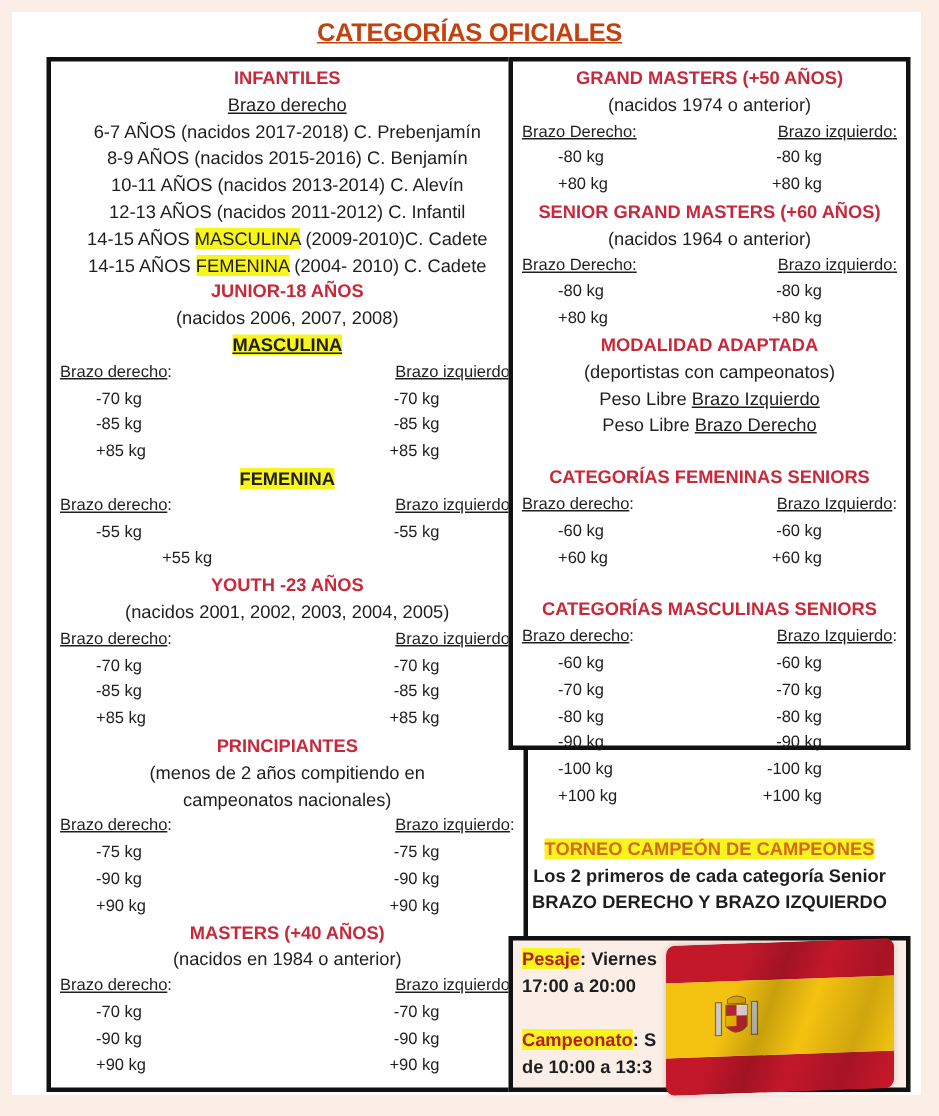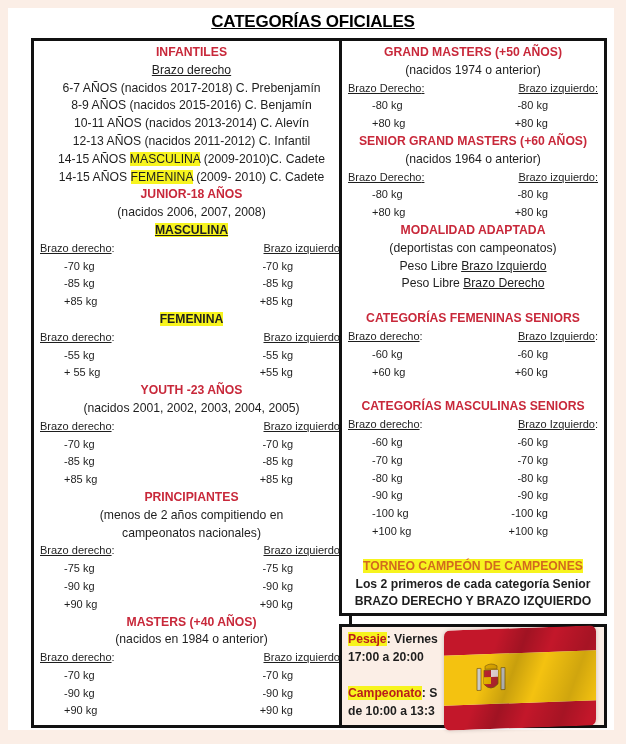--- a/index.html
+++ b/index.html
@@ -7,28 +7,28 @@
     width: 626px; height: 744px; background: #fbeee6;
     font-family: "Liberation Sans", "DejaVu Sans", sans-serif;
     position: relative; overflow: hidden; color: #1e1e1e;
   }
   .sheet {
     position: absolute; left: 8px; top: 8px; width: 606px; height: 722px;
     background: #ffffff;
   }
   .title {
     position: absolute; left: 0; top: 12px; width: 626px; text-align: center;
-    color: #000000; font-weight: bold; font-size: 17px; text-decoration: underline;
+    color: #c2410c; font-weight: bold; font-size: 17px; text-decoration: underline;
     letter-spacing: -0.2px;
   }
   .box {
     position: absolute; border: 3px solid #111; background: #fff; box-sizing: border-box;
   }
   .left { left: 31px; top: 38px; width: 321px; height: 690px; }
-  .right1 { left: 339px; top: 38px; width: 268px; height: 578px; }
+  .right1 { left: 339px; top: 38px; width: 268px; height: 462px; }
   .right2 { left: 339px; top: 624px; width: 268px; height: 104px; background: #fbeee6; }
   .line {
     font-size: 12.2px; line-height: 17.8px; white-space: nowrap; position: relative;
   }
   .c { text-align: center; }
   .hd { color: #c8283a; font-weight: bold; text-align: center; font-size: 12.2px; line-height: 17.8px; }
   .u { text-decoration: underline; }
   .hl { background: #f7f41e; }
   .bold { font-weight: bold; }
   .row { display: flex; font-size: 11px; line-height: 17.8px; white-space: nowrap; gap: 12px; }
@@ -64,21 +64,21 @@
 
 <div class="box left">
   <div class="inner">
     <div class="hd">INFANTILES</div>
     <div class="line c"><span class="u">Brazo derecho</span></div>
     <div class="line c">6-7 AÑOS (nacidos 2017-2018) C. Prebenjamín</div>
     <div class="line c">8-9 AÑOS (nacidos 2015-2016) C. Benjamín</div>
     <div class="line c">10-11 AÑOS (nacidos 2013-2014) C. Alevín</div>
     <div class="line c">12-13 AÑOS (nacidos 2011-2012) C. Infantil</div>
     <div class="line c"><span>14-15 AÑOS </span><span class="hl">MASCULINA</span><span> (2009-2010)C. Cadete</span></div>
-    <div class="line c"><span>14-15 AÑOS </span><span class="hl">FEMENINA</span><span> (2009- 2010) C. Cadete</span></div>
+    <div class="line c"><span>14-15 AÑOS </span><span class="hl">FEMENINA</span><span> (2004- 2010) C. Cadete</span></div>
 
     <div class="hd">JUNIOR-18 AÑOS</div>
     <div class="line c">(nacidos 2006, 2007, 2008)</div>
     <div class="line c"><span class="hl bold u">MASCULINA</span></div>
     <div class="row">
         <span class="l"><span class="u">Brazo derecho</span><span>:</span></span>
         <span class="r"><span class="u">Brazo izquierdo</span><span>:</span></span>
       </div>
     <div class="row">
         <span class="lv">-70 kg</span>
@@ -96,21 +96,20 @@
     <div class="line c"><span class="hl bold">FEMENINA</span></div>
     <div class="row">
         <span class="l"><span class="u">Brazo derecho</span><span>:</span></span>
         <span class="r"><span class="u">Brazo izquierdo</span><span>:</span></span>
       </div>
     <div class="row">
         <span class="lv">-55 kg</span>
         <span class="rv">-55 kg</span>
       </div>
     <div class="row">
-        <span class="lv">+ 55 kg</span>
         <span class="rv">+55 kg</span>
       </div>
 
     <div class="hd">YOUTH -23 AÑOS</div>
     <div class="line c">(nacidos 2001, 2002, 2003, 2004, 2005)</div>
     <div class="row">
         <span class="l"><span class="u">Brazo derecho</span><span>:</span></span>
         <span class="r"><span class="u">Brazo izquierdo</span><span>:</span></span>
       </div>
     <div class="row">

